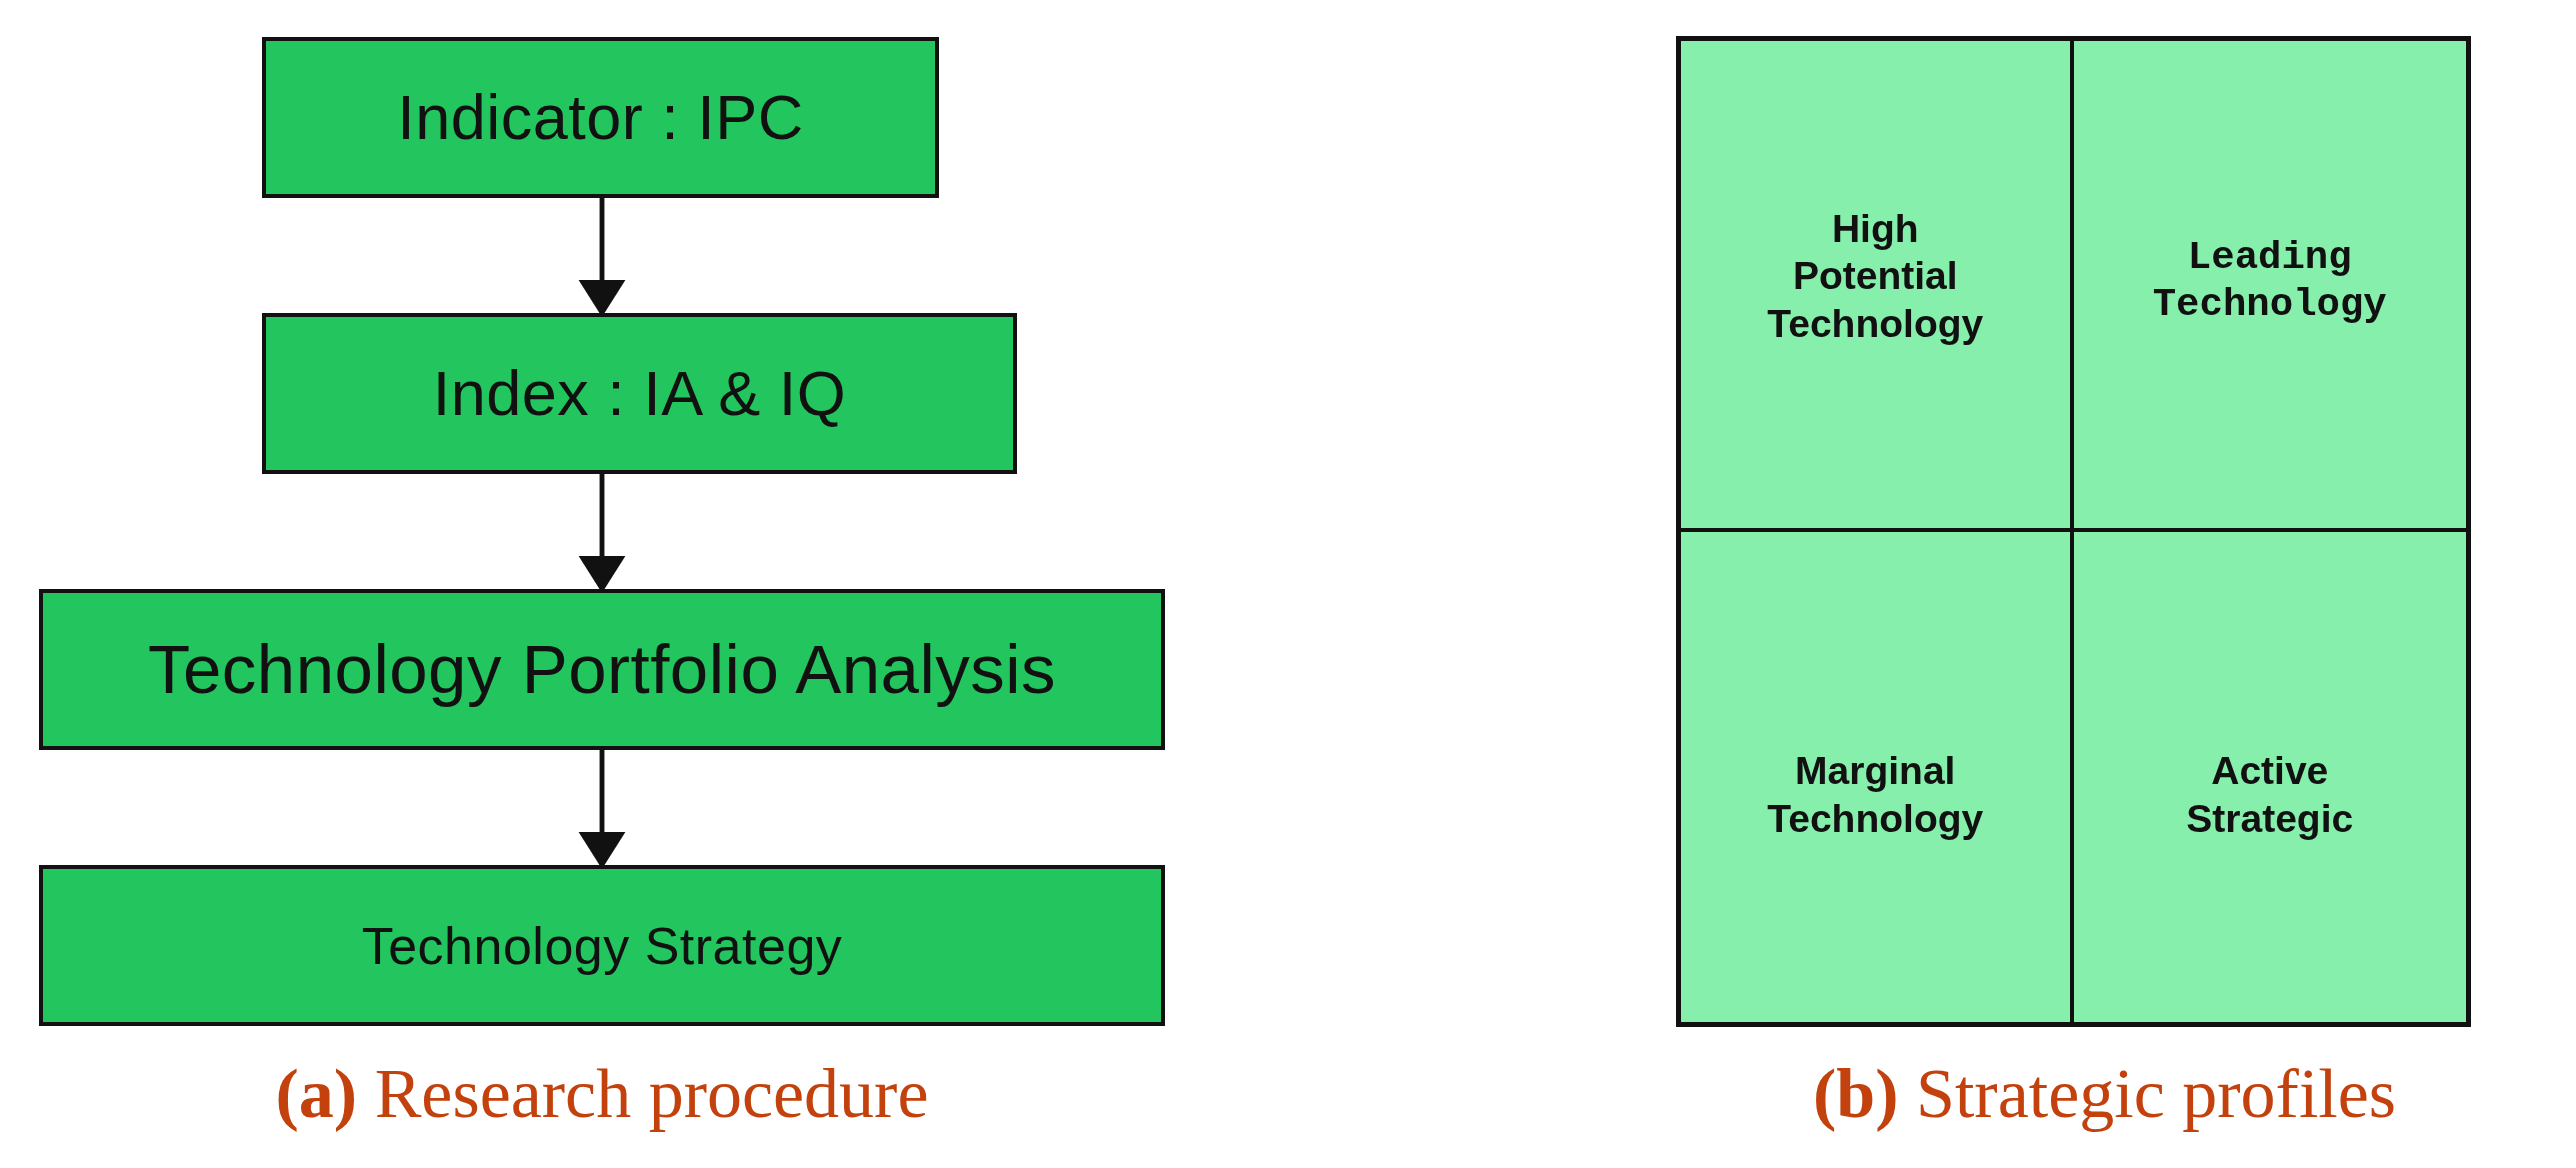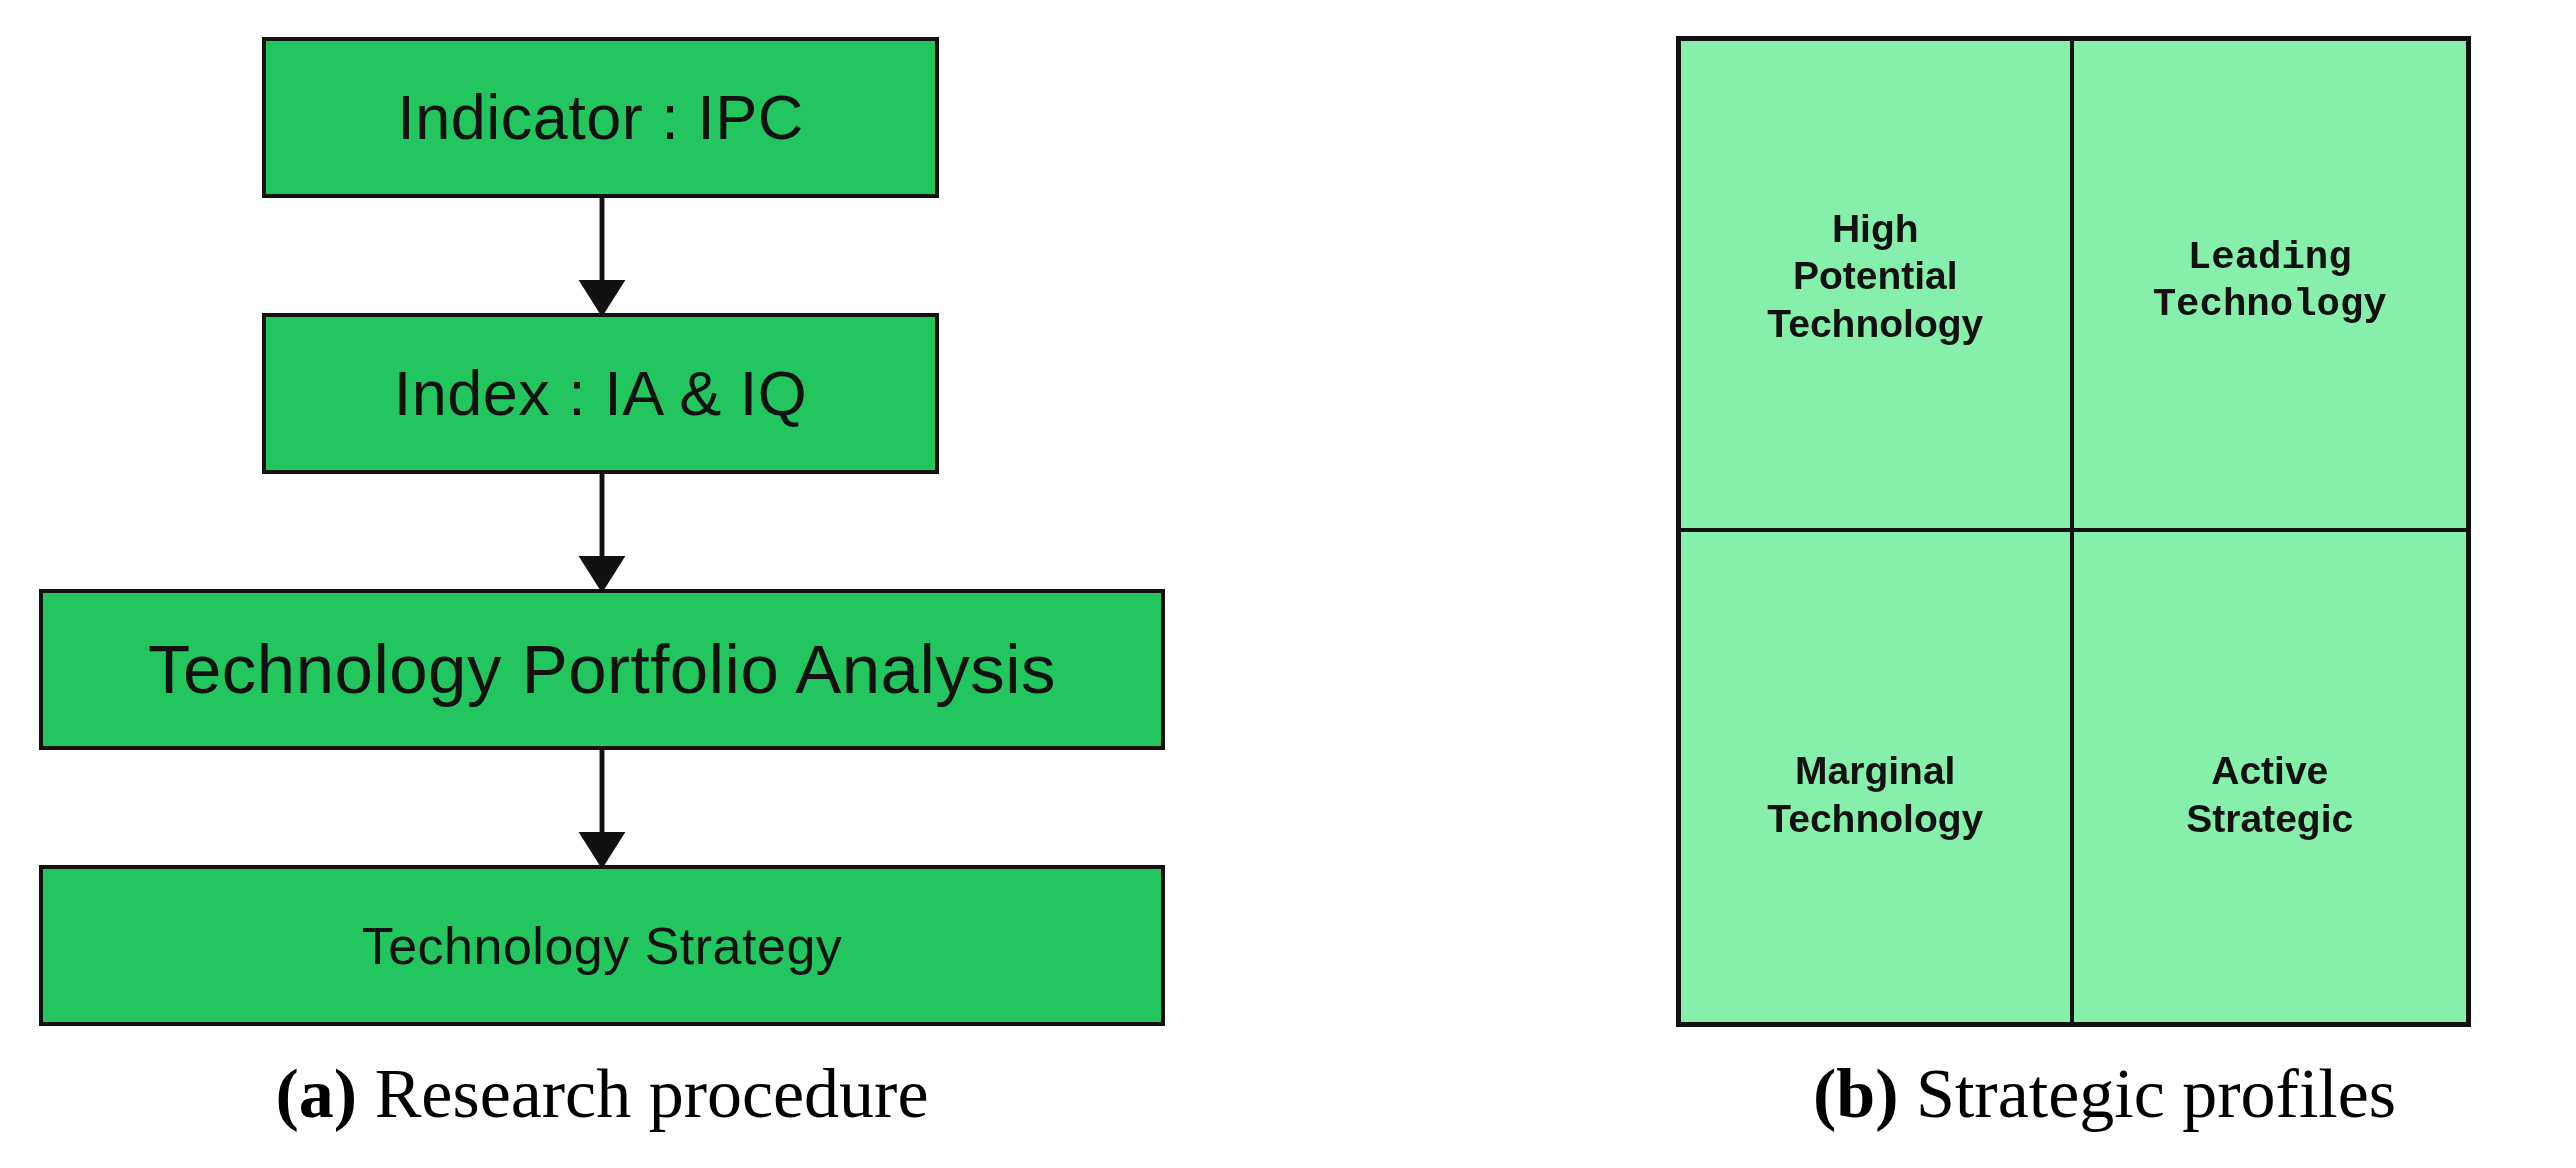--- a/index.html
+++ b/index.html
@@ -37,21 +37,21 @@
     font-weight: 400;
     letter-spacing: 0.5px;
     white-space: nowrap;
   }
   .flow-box .box-label {
     display: block;
     line-height: 1;
   }
 
   #box-indicator { left: 262px;  top: 37px;   width: 677px; height: 161px; }
-  #box-index     { left: 262px;  top: 313px;  width: 677px; height: 161px; }
+  #box-index     { left: 262px;  top: 313px;  width: 755px; height: 161px; }
   #box-portfolio { left: 39px;   top: 589px;  width: 1126px; height: 161px; }
   #box-strategy  { left: 39px;   top: 865px;  width: 1126px; height: 161px; }
 
   #box-indicator .box-label { font-size: 63px; }
   #box-index     .box-label { font-size: 63px; }
   #box-portfolio .box-label { font-size: 69px; }
   #box-strategy  .box-label { font-size: 52px; }
 
   
   .flow-arrow {
@@ -97,21 +97,21 @@
   #quad-high-potential .quad-label { transform: translateY(-7.8px); }
   #quad-leading        .quad-label { transform: translateY(-2px); }
   #quad-marginal       .quad-label { transform: translateY(17.6px); }
   #quad-active         .quad-label { transform: translateY(17.6px); }
 
   
   .caption {
     position: absolute;
     font-family: "Liberation Serif", serif;
     font-size: 70px;
-    color: #000000;
+    color: #c2410c;
     white-space: nowrap;
     line-height: 1;
   }
   .caption .cap-tag { font-weight: 700; }
   .caption .cap-text { font-weight: 400; }
   #caption-a { left: 0px;    top: 1059px; width: 1204px; text-align: center; }
   #caption-b { left: 1664px; top: 1059px; width: 881px;  text-align: center; }
 </style>
 </head>
 <body>

